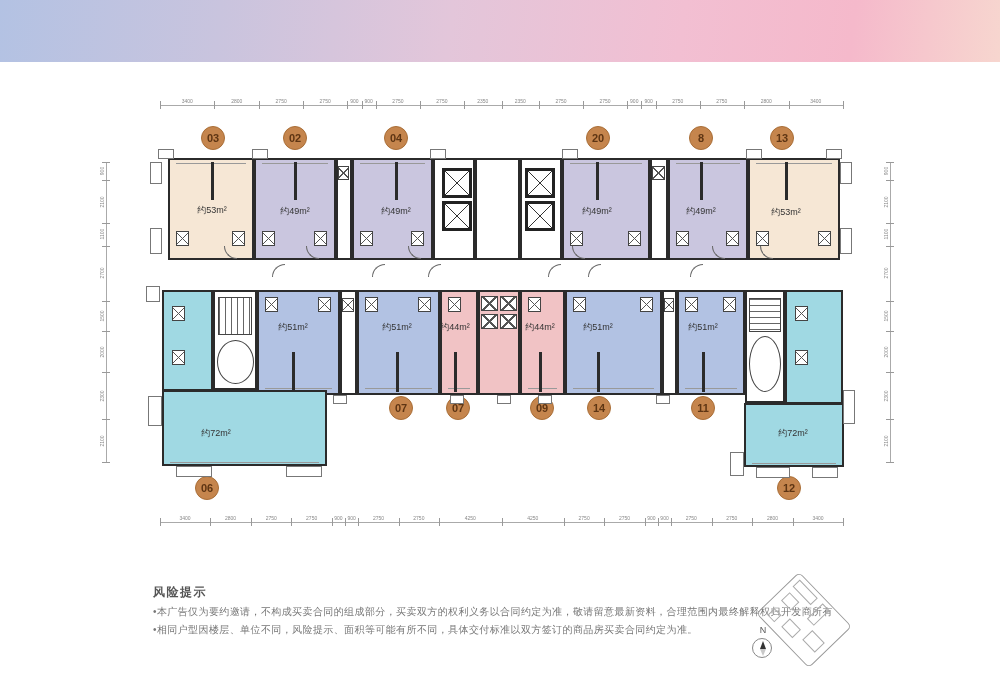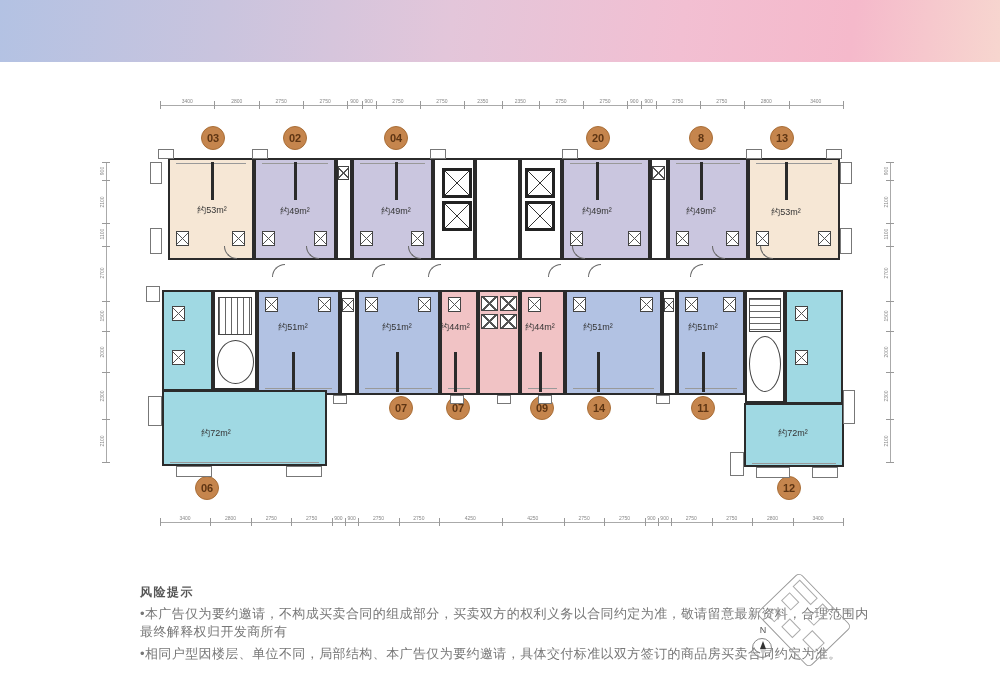--- a/index.html
+++ b/index.html
@@ -24,23 +24,23 @@
   .win{border-top:1px solid #999;height:0;}
   .arc-d{width:13px;height:13px;border-left:1px solid #666;border-bottom:1px solid #666;border-bottom-left-radius:13px;}
   .arc-u{width:13px;height:13px;border-left:1px solid #666;border-top:1px solid #666;border-top-left-radius:13px;}
   .treads-v{border:1px solid #444;background:#fff;background-image:repeating-linear-gradient(to right,#666 0,#666 1px,transparent 1px,transparent 6px);}
   .treads-h{border:1px solid #444;background:#fff;background-image:repeating-linear-gradient(to bottom,#666 0,#666 1px,transparent 1px,transparent 6px);}
   .oval{border:1.5px solid #444;border-radius:50%;background:#fff;}
   .dimline{background:#aaa;}
   .tick{background:#999;width:1px;height:8px;}
   .dim-label{font-size:5px;color:#888;transform:translate(-50%,-50%);white-space:nowrap;}
   .dim-label-v{font-size:5px;color:#888;transform:translate(-50%,-50%) rotate(-90deg);white-space:nowrap;}
-  .risk{left:140px;top:584px;width:740px;}
+  .risk{left:153px;top:584px;width:740px;}
   .risk-title{font-size:12px;color:#555;font-weight:bold;letter-spacing:1.5px;}
-  .risk-line{font-size:13px;color:#777;margin-top:4px;letter-spacing:0.4px;}
+  .risk-line{font-size:10px;color:#777;margin-top:4px;letter-spacing:0.4px;}
   .siteplan{left:766px;top:590px;width:74px;height:58px;}
   .sp-rect{position:absolute;left:0;top:0;width:74px;height:58px;border:1.5px solid #999;border-radius:5px;transform:rotate(46deg);}
   .sp-shape{position:absolute;border:1px solid #aaa;box-sizing:border-box;}
   .compass-n{left:757px;top:625px;font-size:9px;color:#555;width:12px;text-align:center;}
   .compass-circle{left:752px;top:638px;width:20px;height:20px;border:1.5px solid #888;border-radius:50%;}
   .needle-n{position:absolute;left:7px;top:2px;width:0;height:0;border-left:3px solid transparent;border-right:3px solid transparent;border-bottom:8px solid #333;}
   .needle-s{position:absolute;left:7px;top:10px;width:0;height:0;border-left:3px solid transparent;border-right:3px solid transparent;border-top:7px solid #c9c9c9;}
 </style>
 </head>
 <body>
@@ -315,21 +315,21 @@
     <div class="abs tick" style="left: 886px; top: 372.204px; width: 8px; height: 1px;"></div>
     <div class="abs dim-label-v" style="left: 886px; top: 395.673px;">2300</div>
     <div class="abs tick" style="left: 886px; top: 419.143px; width: 8px; height: 1px;"></div>
     <div class="abs dim-label-v" style="left: 886px; top: 440.571px;">2100</div>
     <div class="abs tick" style="left: 886px; top: 462px; width: 8px; height: 1px;"></div>
   </div>
 
 <div class="abs risk">
   <div class="risk-title">风险提示</div>
   <div class="risk-line">•本广告仅为要约邀请，不构成买卖合同的组成部分，买卖双方的权利义务以合同约定为准，敬请留意最新资料，合理范围内最终解释权归开发商所有</div>
-  <div class="risk-line">•相同户型因楼层、单位不同，局部结构、本广告仅为要约邀请，具体交付标准以双方签订的商品房买卖合同约定为准。</div>
+  <div class="risk-line">•相同户型因楼层、单位不同，风险提示、面积等可能有所不同，具体交付标准以双方签订的商品房买卖合同约定为准。</div>
 </div>
 
 <div class="abs siteplan">
   <div class="sp-rect">
     <div class="sp-shape" style="left:5px;top:4px;width:26px;height:10px;"></div>
     <div class="sp-shape" style="left:38px;top:4px;width:10px;height:22px;"></div>
     <div class="sp-shape" style="left:7px;top:20px;width:14px;height:12px;"></div>
     <div class="sp-shape" style="left:50px;top:30px;width:18px;height:14px;"></div>
     <div class="sp-shape" style="left:26px;top:38px;width:16px;height:12px;"></div>
     <div class="sp-shape" style="left:8px;top:42px;width:10px;height:10px;"></div>

